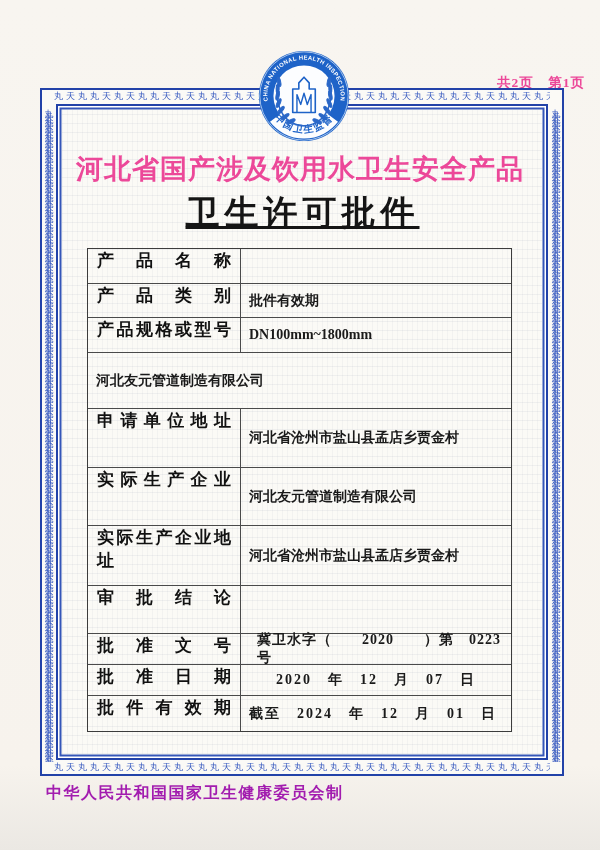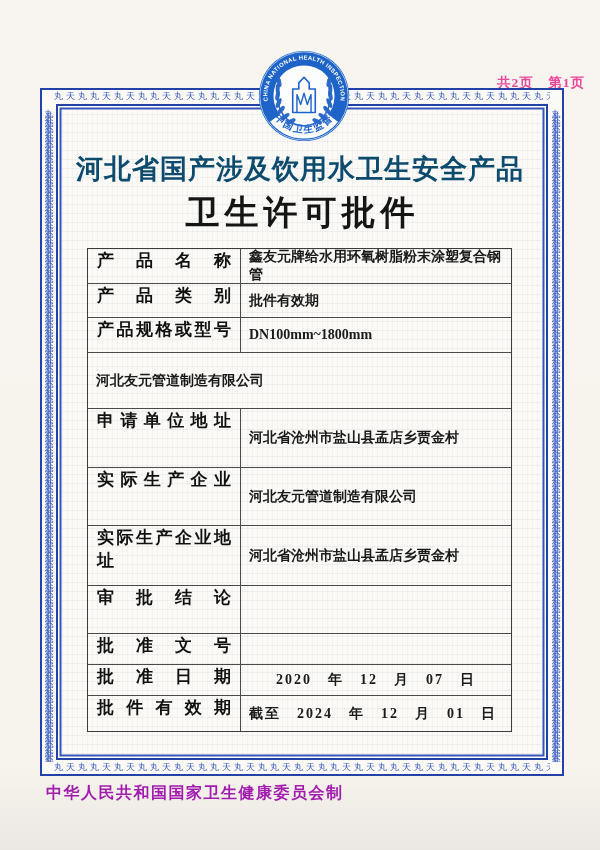--- a/index.html
+++ b/index.html
@@ -37,25 +37,25 @@
     position:absolute;inset:20px;
     background-image:
       repeating-linear-gradient(0deg, rgba(130,140,165,0.10) 0px, rgba(130,140,165,0.10) 1px, transparent 1px, transparent 9px),
       repeating-linear-gradient(90deg, rgba(130,140,165,0.07) 0px, rgba(130,140,165,0.07) 1px, transparent 1px, transparent 5px);
   }
   
   .emblem{position:absolute;left:257px;top:49px;width:94px;height:94px;z-index:5;}
   
   .title1{
     position:absolute;top:151px;left:0;width:100%;text-align:center;
-    font-size:27px;font-weight:700;letter-spacing:1px;color:#0c4a6e;z-index:2;
+    font-size:27px;font-weight:700;letter-spacing:1px;color:#ec4899;z-index:2;
   }
   .title2{
     position:absolute;top:190px;left:0;width:100%;text-align:center;
-    font-size:34px;font-weight:700;letter-spacing:5px;text-indent:5px;color:#151515;z-index:2;
+    font-size:34px;font-weight:700;letter-spacing:5px;text-indent:5px;color:#151515;z-index:2;text-decoration:underline;
   }
   
   .doc-table{
     position:absolute;left:87px;top:248px;width:425px;z-index:3;
     border:1.5px solid #3c3c3c;box-sizing:border-box;
   }
   .t-row{display:flex;border-bottom:1px solid #4a4a4a;box-sizing:border-box;}
   .t-row:last-child{border-bottom:none;}
   .t-label{
     width:153px;min-width:153px;border-right:1px solid #4a4a4a;
@@ -129,21 +129,20 @@
 </svg>
 
 <div class="title1">河北省国产涉及饮用水卫生安全产品</div>
 <div class="title2">卫生许可批件</div>
 
 <div class="doc-table">
   <div class="t-row r35">
     <div class="t-label">
         <span class="label-inner">产品名称</span>
       </div>
-    <div class="t-value">鑫友元牌给水用环氧树脂粉末涂塑复合钢管</div>
   </div>
   <div class="t-row r34">
     <div class="t-label">
         <span class="label-inner">产品类别</span>
       </div>
     <div class="t-value">批件有效期</div>
   </div>
   <div class="t-row r35">
     <div class="t-label">
         <span class="label-inner">产品规格或型号</span>
@@ -173,20 +172,21 @@
   </div>
   <div class="t-row r48">
     <div class="t-label">
         <span class="label-inner">审批结论</span>
       </div>
   </div>
   <div class="t-row r31">
     <div class="t-label">
         <span class="label-inner">批准文号</span>
       </div>
+    <div class="t-value v-pad">冀卫水字（　　2020　　）第　0223　号</div>
   </div>
   <div class="t-row r31">
     <div class="t-label">
         <span class="label-inner">批准日期</span>
       </div>
     <div class="t-value v-center">2020　年　12　月　07　日</div>
   </div>
   <div class="t-row r35">
     <div class="t-label">
         <span class="label-inner">批件有效期</span>

